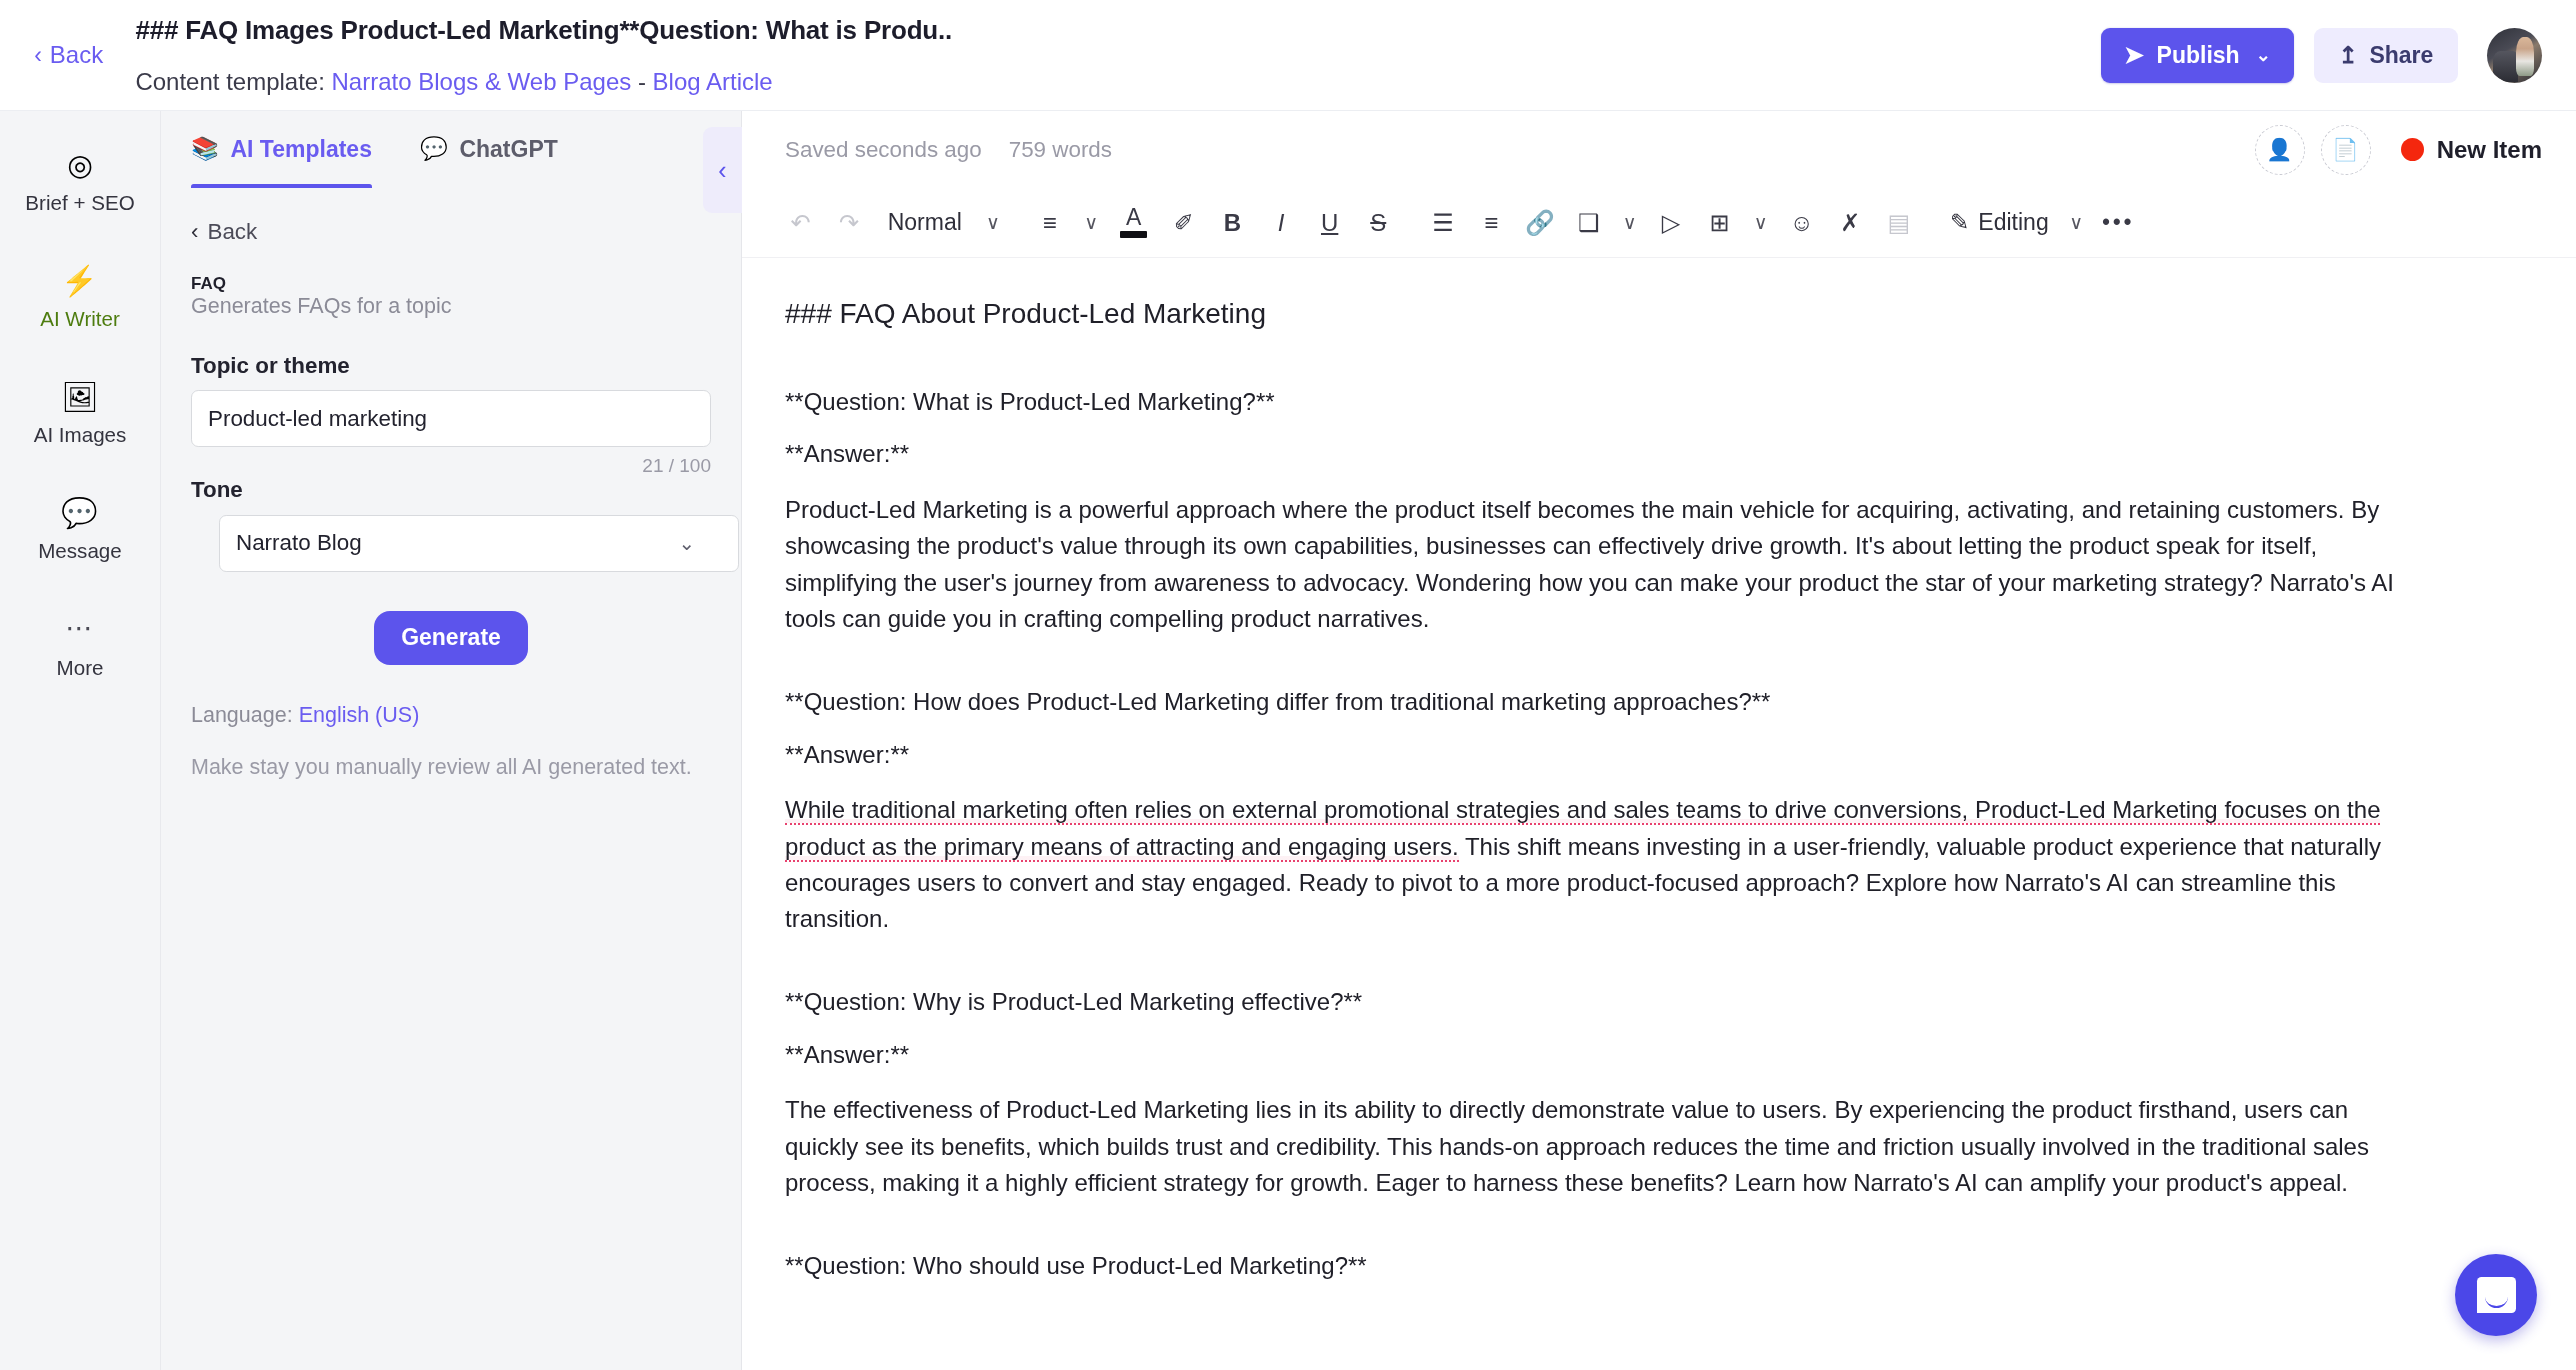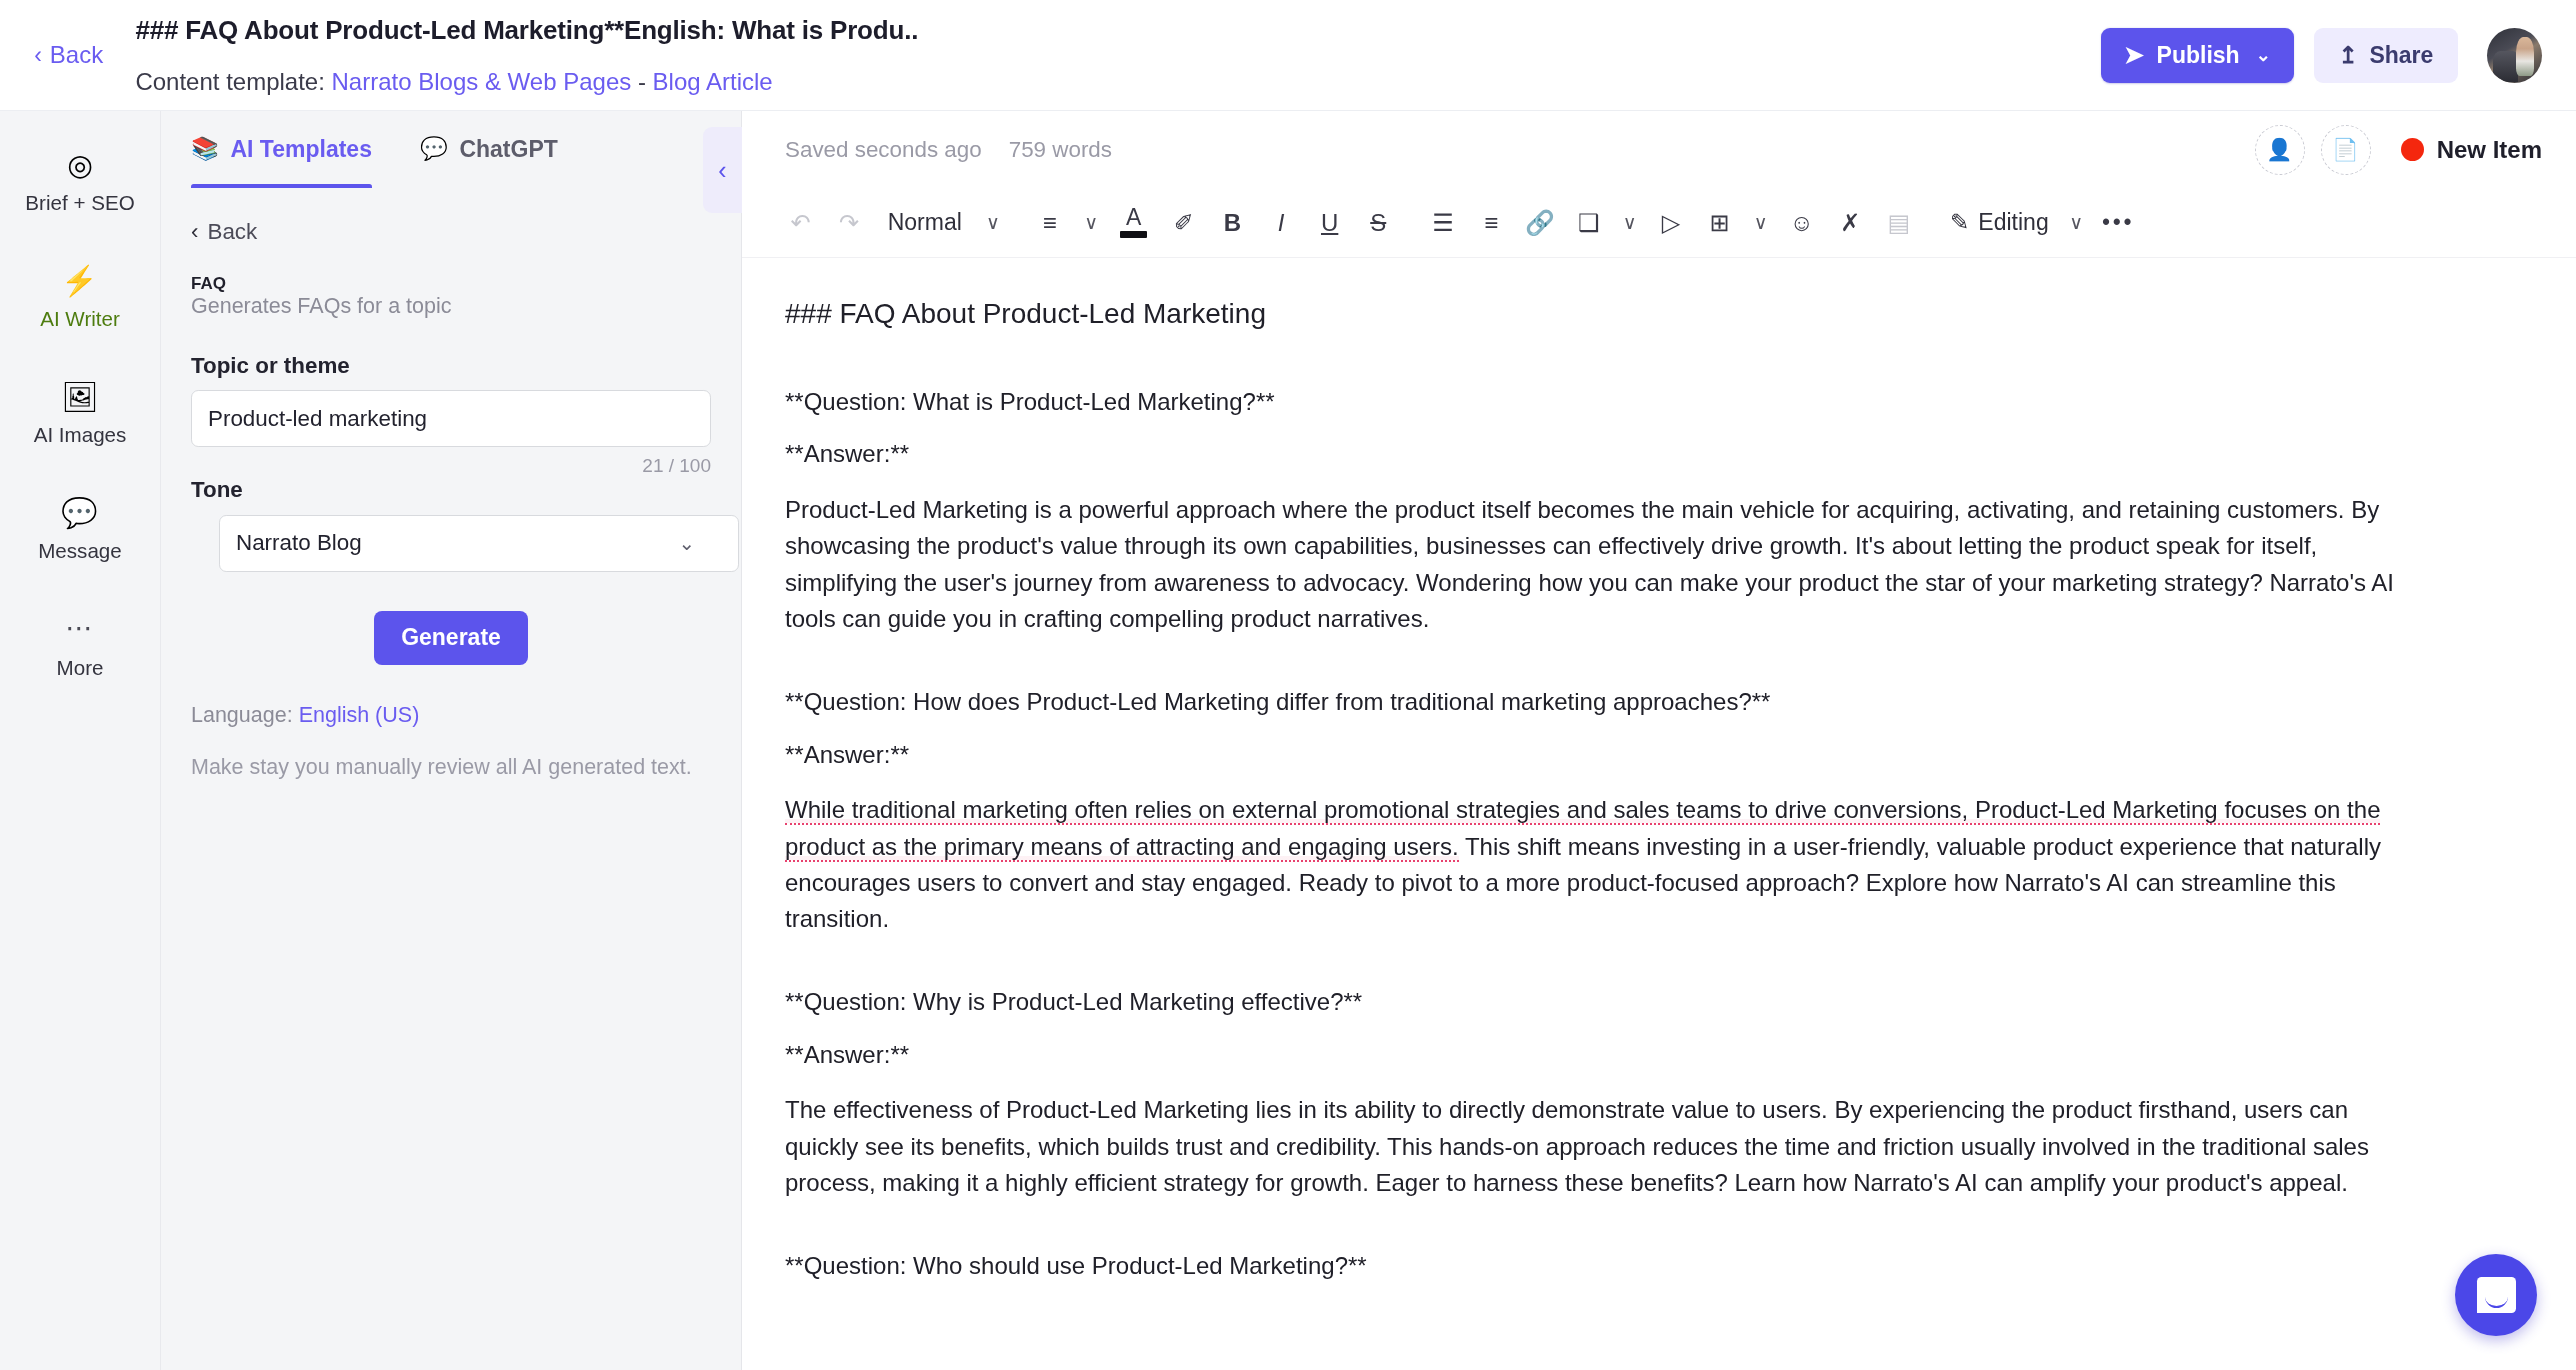--- a/index.html
+++ b/index.html
@@ -128,21 +128,21 @@
     border: 0.9px solid #d8dade; border-radius: 7.2px;
     padding: 0 16px; font-size: 22.4px; color: #22222e;
     display: flex; align-items: center; cursor: pointer; margin-left: 28px;
   }
   .select-caret {
     position: absolute; right: 16px; top: 50%; transform: translateY(-50%);
     color: #5e5e6c; font-size: 19.7px; pointer-events: none;
   }
   .gen-wrap { display: flex; justify-content: center; margin-top: 39px; }
   .btn-generate {
-    background: #5c54ec; color: #fff; border: none; border-radius: 8px;
+    background: #5c54ec; color: #fff; border: none; border-radius: 16px;
     height: 54px; padding: 0 27px; font-size: 23px; font-weight: bold;
     cursor: pointer; font-family: "Liberation Sans", sans-serif;
   }
   .lang-line { margin-top: 38px; font-size: 21.5px; color: #8b8b97; }
   .lang-link { color: #6a5cf0; cursor: pointer; }
   .disclaimer { margin-top: 23px; font-size: 21.5px; color: #9a9aa6; line-height: 1.5; }
 
   .collapse-tab {
     position: absolute; right: -0.9px; top: 16px;
     width: 39px; height: 86px; background: #eeecfb;
@@ -224,21 +224,21 @@
 
 <div class="app">
 
   <div class="topbar">
     <div class="back-btn">
       <span class="chev">‹</span>
       <span>Back</span>
     </div>
 
     <div class="title-block">
-      <div class="doc-title">### FAQ About Product-Led Marketing**English: What is Produ..</div>
+      <div class="doc-title">### FAQ Images Product-Led Marketing**Question: What is Produ..</div>
       <div class="tpl-line">
         <span>Content template:</span>
         <span class="tpl-link">Narrato Blogs &amp; Web Pages</span>
         <span class="tpl-sep">-</span>
         <span class="tpl-link">Blog Article</span>
       </div>
     </div>
 
     <div class="topbar-actions">
       <div class="btn-publish">

